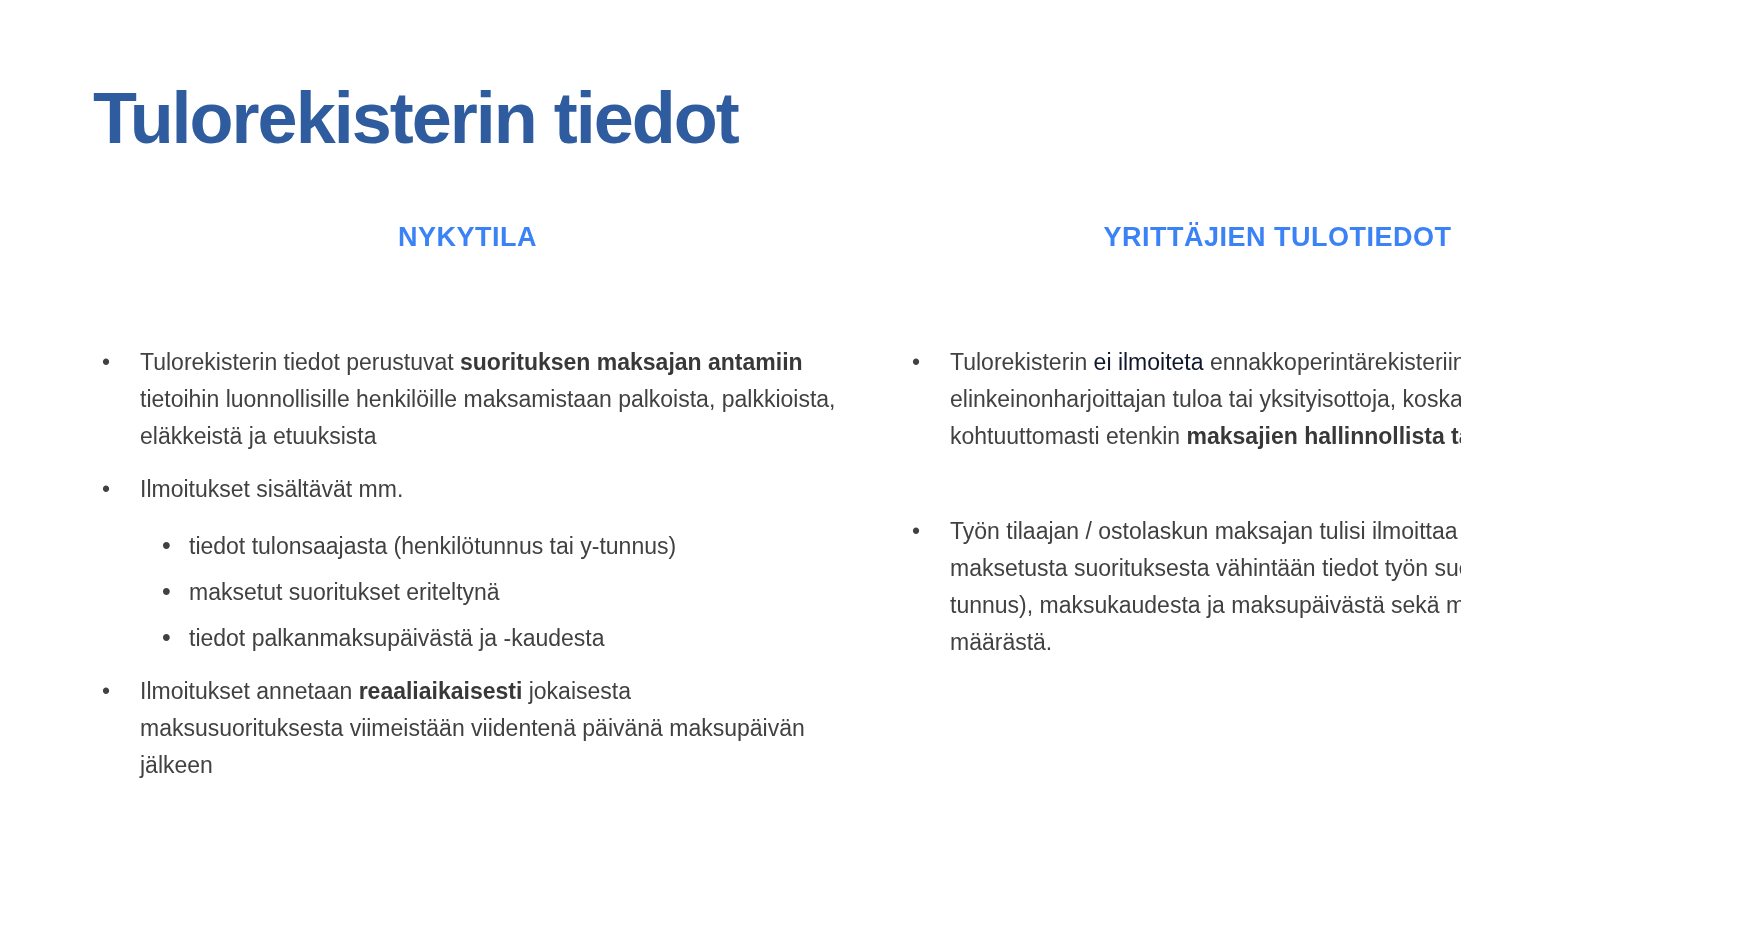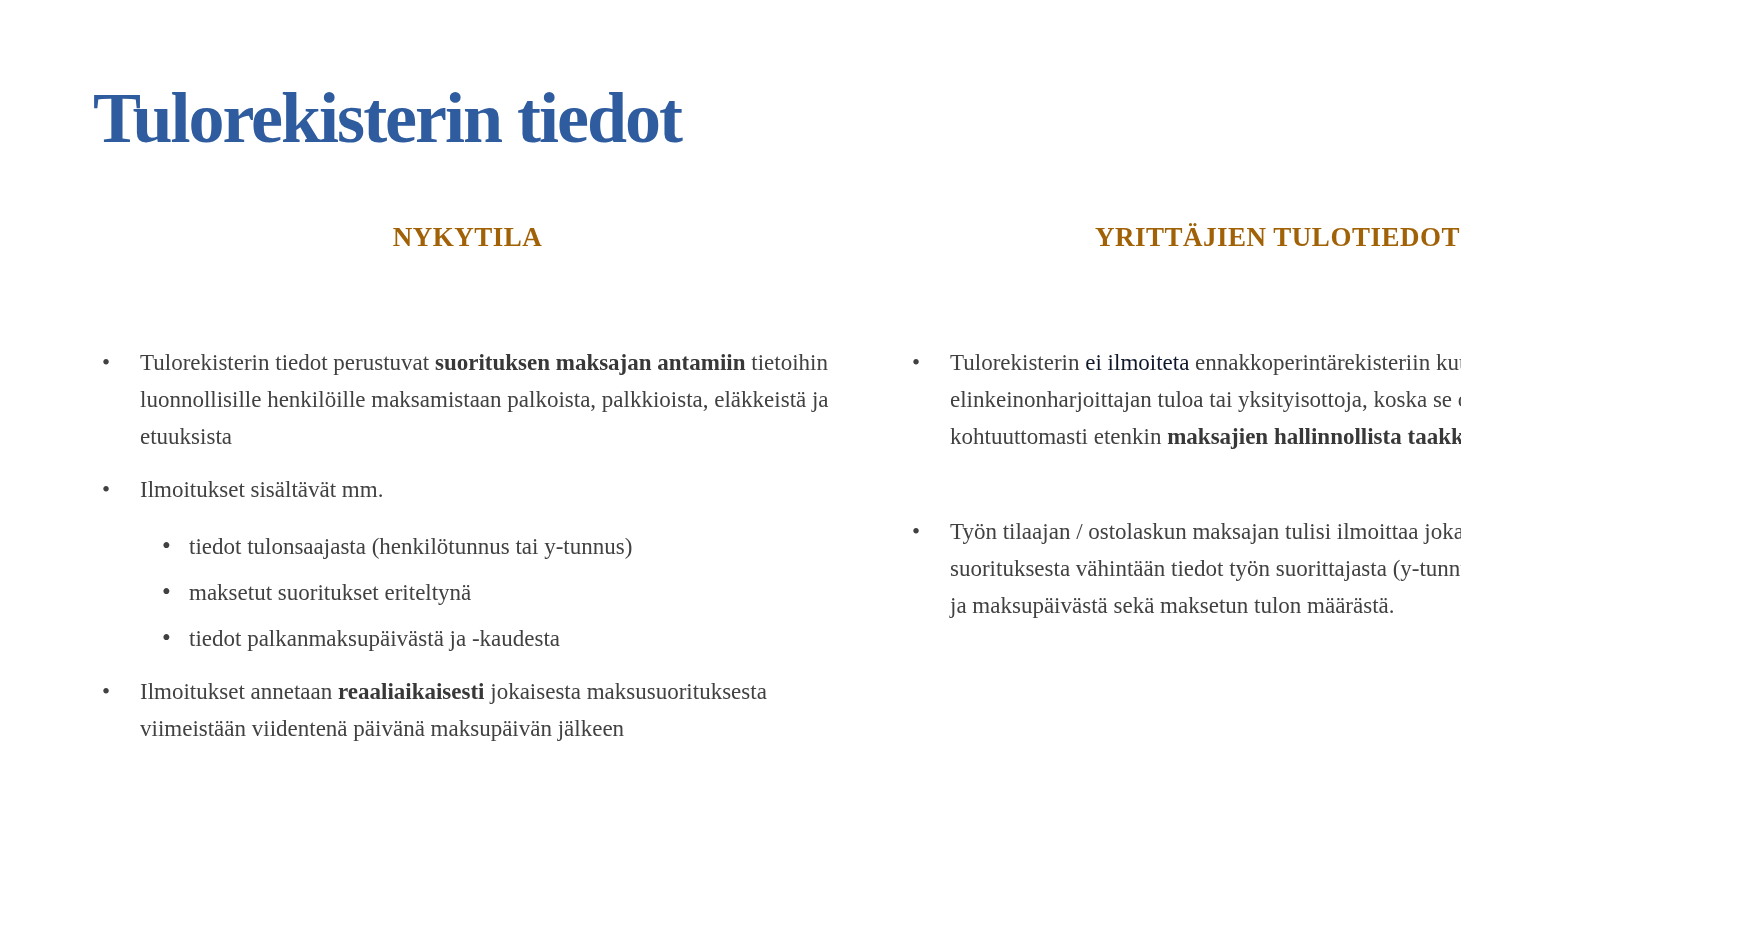--- a/index.html
+++ b/index.html
@@ -2,42 +2,42 @@
 <html><head>
 <meta charset="utf-8">
 <style>
   html, body { margin: 0; padding: 0; background: #ffffff; }
   .slide {
     position: relative;
     width: 1461px;
     height: 944px;
     background: #ffffff;
     overflow: hidden;
-    font-family: Liberation Serif, serif;
+    font-family: Liberation Sans, sans-serif;
   }
   .title {
     position: absolute;
     left: 93px;
     top: 78px;
     margin: 0;
     font-size: 72px;
     line-height: 80px;
     font-weight: 700;
     letter-spacing: -2px;
     color: #2E5C9F;
   }
   .col { position: absolute; top: 222px; }
   .col-left  { left: 95px;  width: 745px; }
   .col-right { left: 905px; width: 745px; }
   .col-header {
     text-align: center;
     font-size: 27px;
     font-weight: 700;
     letter-spacing: 0.5px;
-    color: #a16207;
+    color: #3b82f6;
   }
   ul.bullets {
     list-style: none;
     margin: 91px 0 0 0;
     padding: 0;
     font-size: 23px;
     line-height: 37px;
     color: #414141;
   }
   ul.bullets > li {

